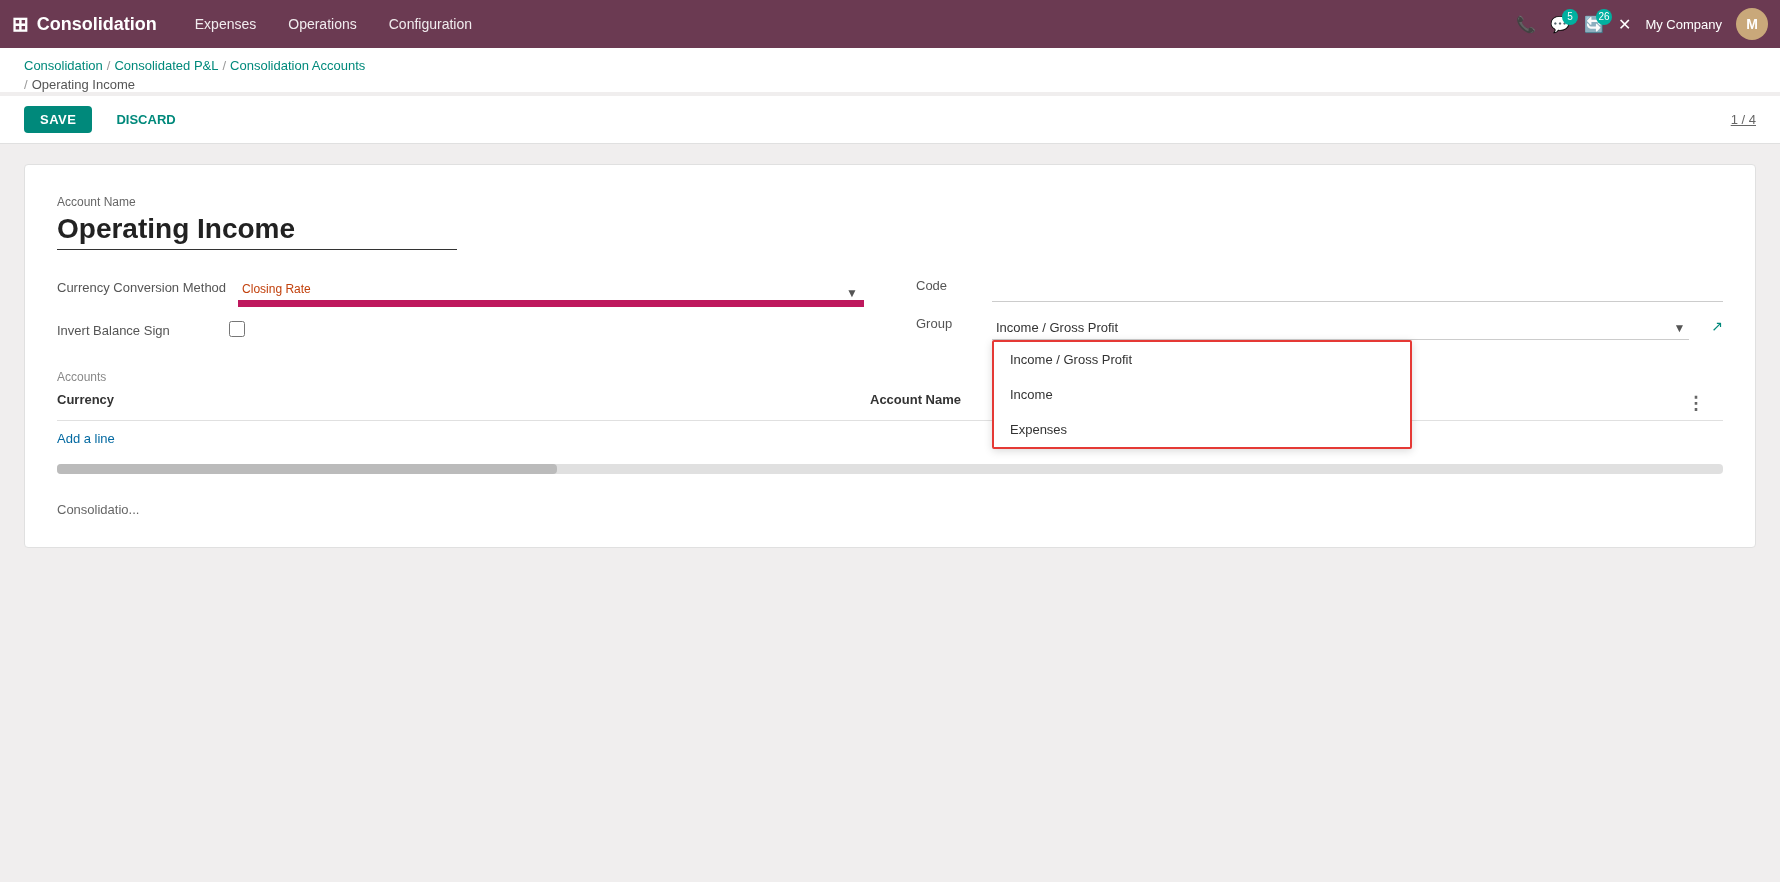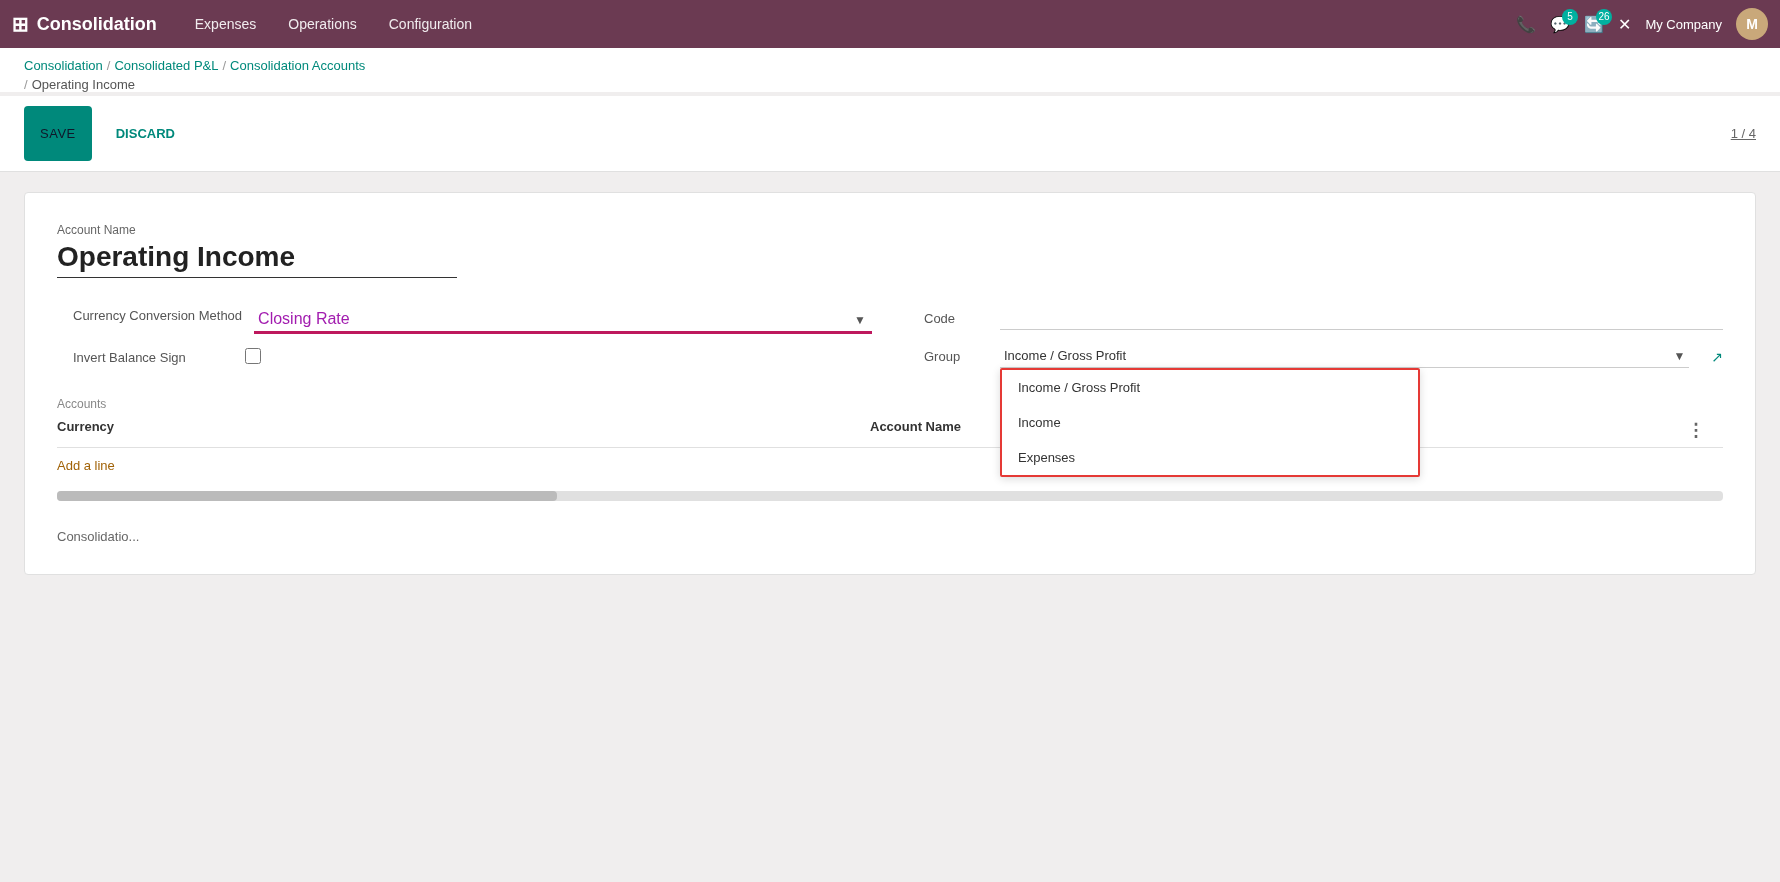--- a/index.html
+++ b/index.html
@@ -69,26 +69,26 @@
     .toolbar {
       background: #fff;
       padding: 10px 24px;
       display: flex;
       align-items: center;
       gap: 12px;
       border-bottom: 1px solid #e0e0e0;
     }
     .btn-save {
       background: #00897b;
-      color: #0f172a;
+      color: #ffffff;
       border: none;
-      padding: 20px 16px;
-      border-radius: 4px;
-      font-size: 13px;
-      font-weight: 400;
+      padding: 6px 16px;
+      border-radius: 4px;
+      font-size: 13px;
+      font-weight: 700;
       cursor: pointer;
       letter-spacing: 0.5px;
     }
     .btn-discard {
       background: transparent;
       color: #00897b;
       border: none;
       padding: 6px 12px;
       border-radius: 4px;
       font-size: 13px;
@@ -129,42 +129,41 @@
       border-bottom: 1px solid #333;
       padding-bottom: 4px;
       display: inline-block;
       min-width: 400px;
     }
     .form-row {
       display: grid;
       grid-template-columns: 1fr 1fr;
       gap: 24px 52px;
       margin-top: 28px;
-      margin-left: 16px;
     }
     .form-group-row { display: flex; align-items: flex-start; gap: 12px; }
     .field-label {
       font-size: 13px;
       color: #555;
       font-weight: 500;
       min-width: 160px;
       line-height: 1.6;
     }
     .field-control { flex: 1; }
     .select-wrapper {
       position: relative;
       width: 100%;
     }
     .select-input {
       width: 100%;
       border: none;
-      border-bottom: 3px solid #be185d;
+      border-bottom: 7px solid #be185d;
       padding: 4px 28px 4px 4px;
-      font-size: 16px;
-      color: #a21caf;
+      font-size: 12px;
+      color: #c2410c;
       background: transparent;
       appearance: none;
       cursor: pointer;
       outline: none;
     }
     .select-arrow {
       position: absolute;
       right: 6px; top: 50%;
       transform: translateY(-50%);
       color: #555;
@@ -189,21 +188,21 @@
     }
     .checkbox-wrapper input[type="checkbox"] {
       width: 16px; height: 16px;
       border: 1px solid #aaa;
       cursor: pointer;
       margin: 0;
     }
 
     
     .right-form { display: flex; flex-direction: column; gap: 14px; }
-    .right-field-row { display: flex; align-items: center; gap: 16px; }
+    .right-field-row { display: flex; gap: 16px; }
     .right-field-label {
       font-size: 13px;
       color: #555;
       font-weight: 500;
       min-width: 60px;
     }
     .right-field-control { flex: 1; position: relative; }
     .group-input-wrapper {
       position: relative;
       display: flex;
@@ -265,21 +264,21 @@
       border-bottom: 1px solid #e0e0e0;
       padding-bottom: 6px;
       margin-bottom: 4px;
     }
     .table-header-cell {
       font-size: 13px;
       font-weight: 600;
       color: #333;
     }
     .add-line-link {
-      color: #a16207;
+      color: #0369a1;
       font-size: 13px;
       cursor: pointer;
       padding: 6px 0;
     }
 
     
     .scroll-area {
       height: 10px;
       background: #e0e0e0;
       border-radius: 4px;

